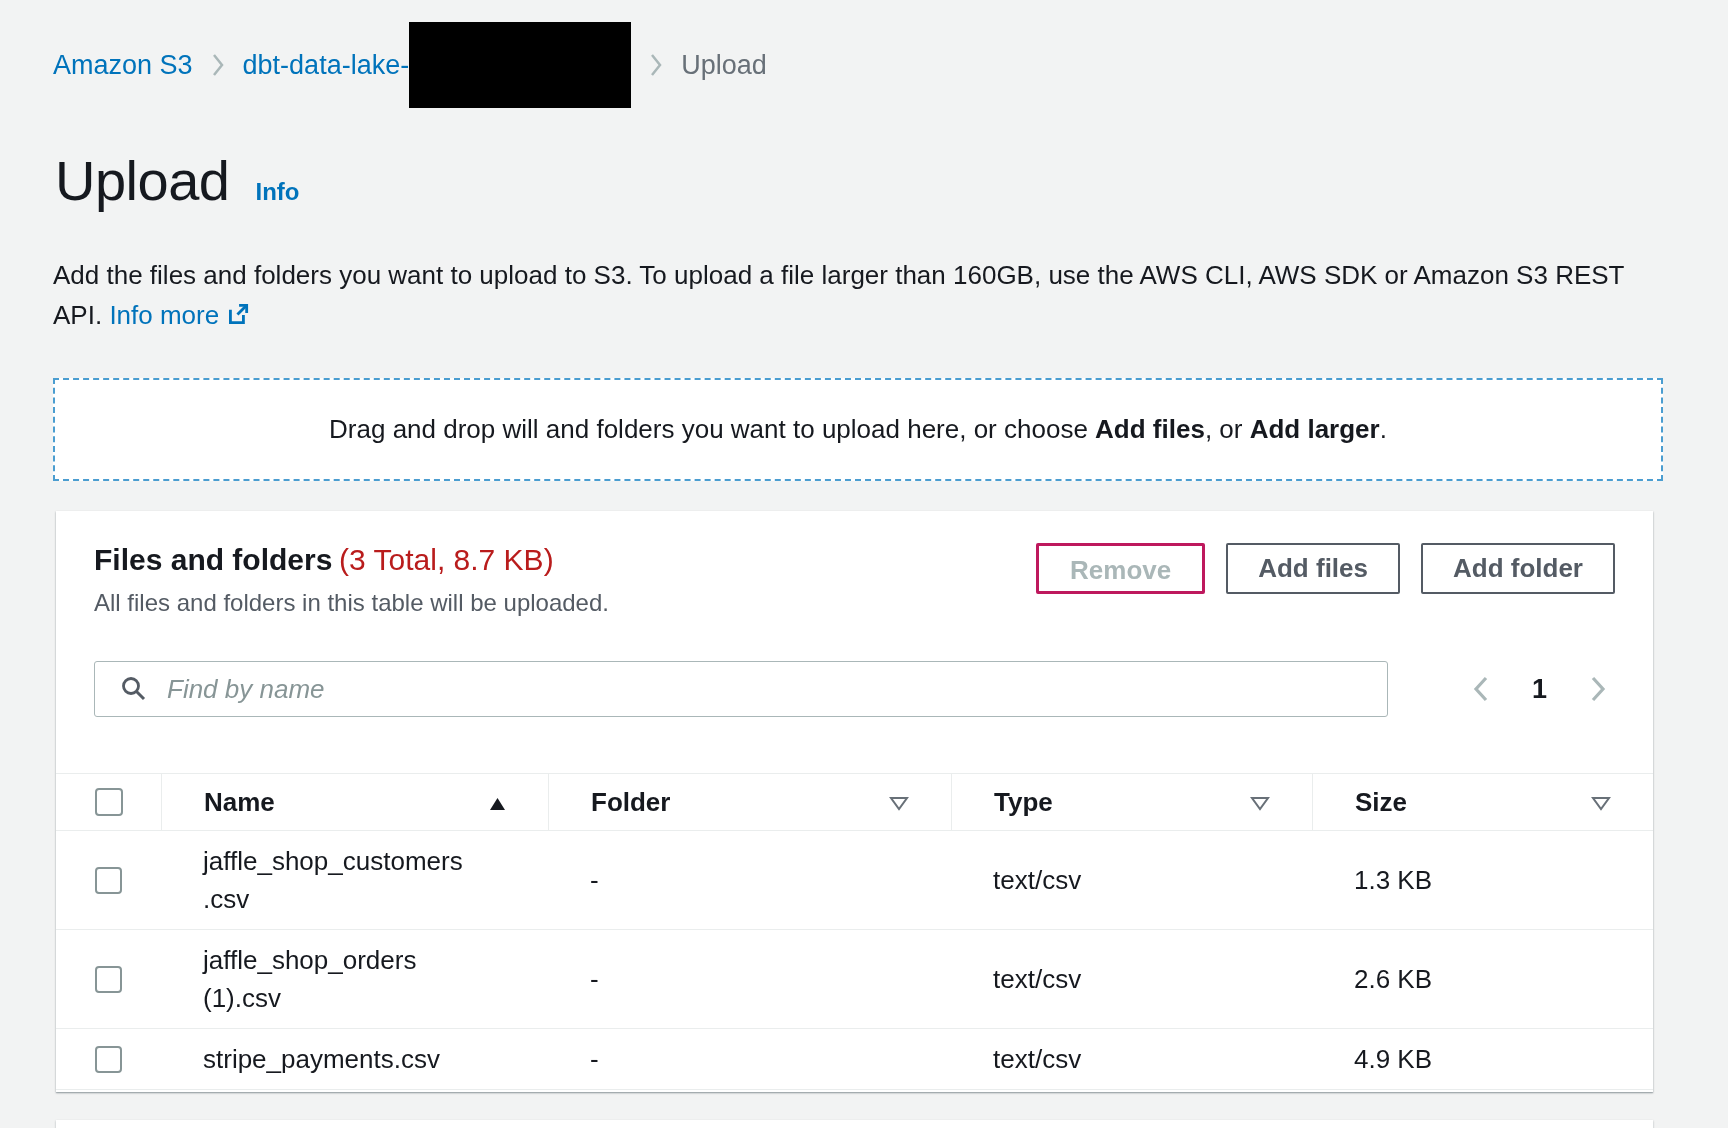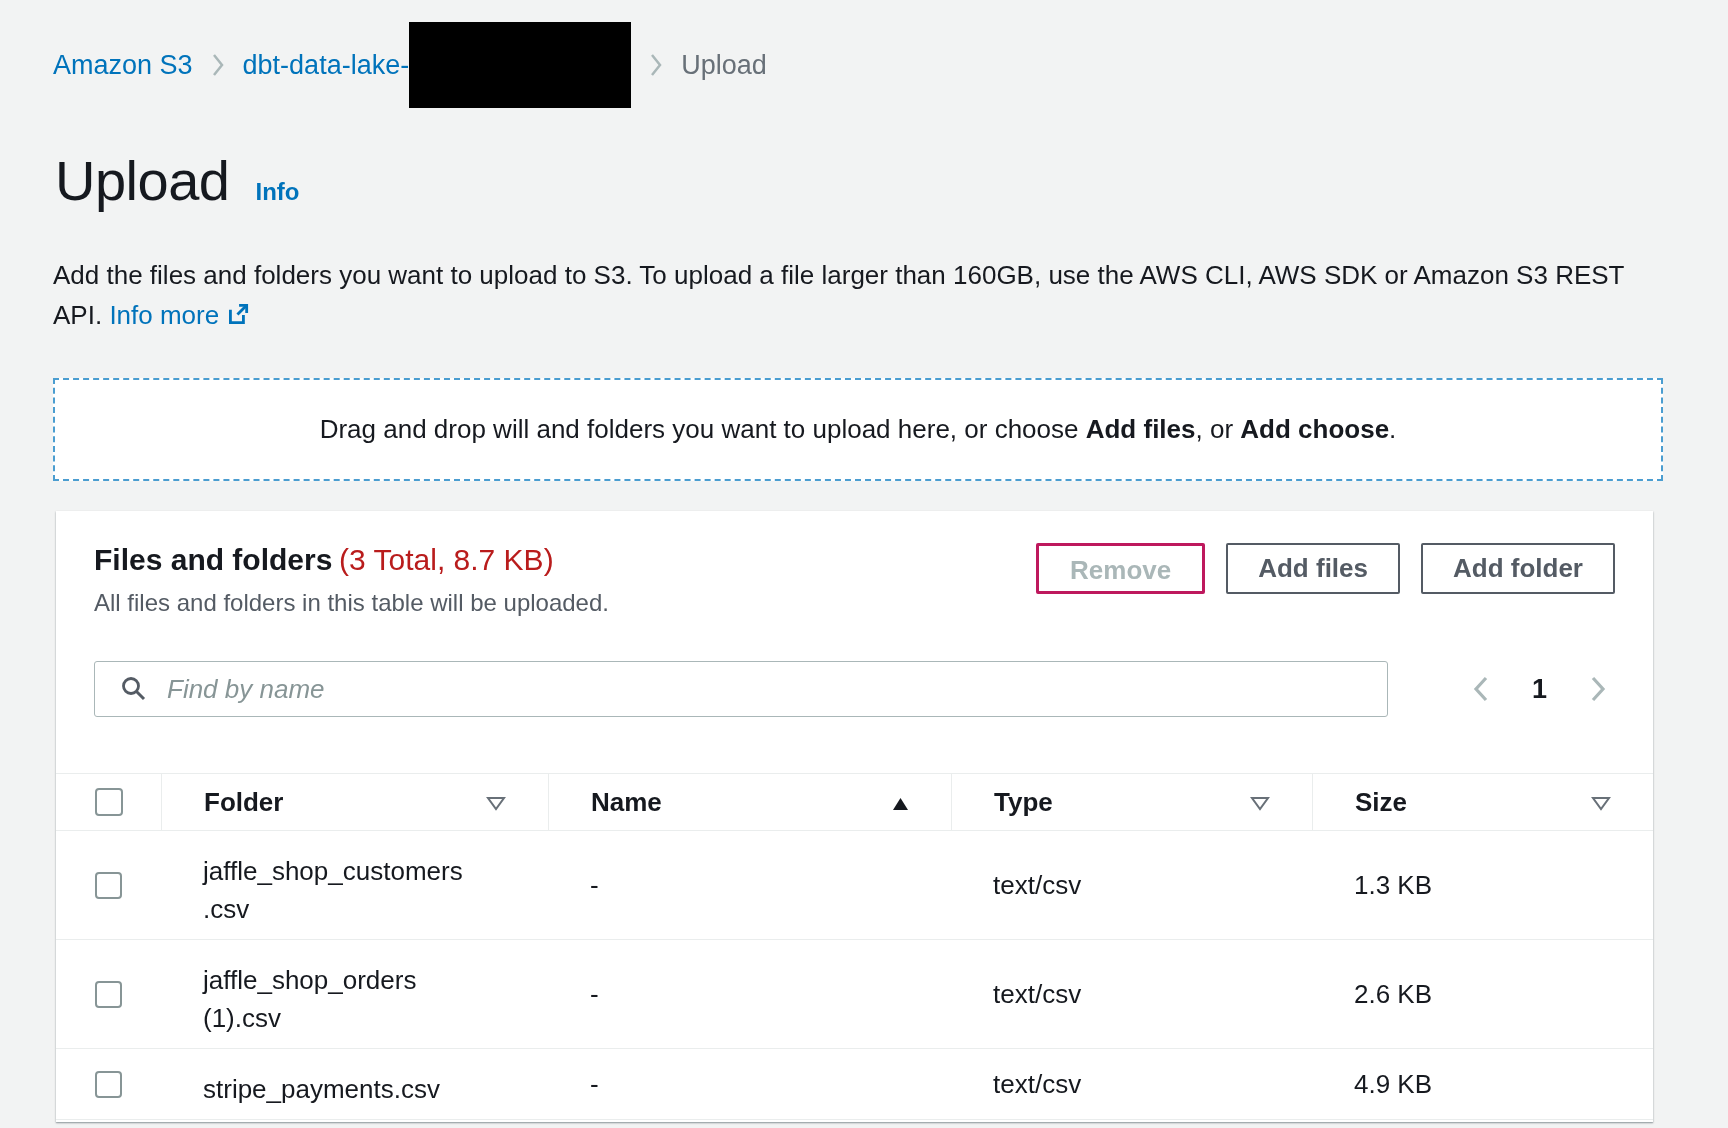--- a/index.html
+++ b/index.html
@@ -87,21 +87,21 @@
   }
   .thead { border-top: 1px solid #eaeded; border-bottom: 1px solid #eaeded; height: 58px; }
   .th {
     display: flex; align-items: center; justify-content: space-between;
     padding: 0 42px; font-size: 26px; font-weight: 700; color: #16191f;
     height: 100%; cursor: pointer;
   }
   .th + .th, .td-sel + .th { border-left: 1px solid #eaeded; }
   .tbody-row { border-bottom: 1px solid #eaeded; padding: 11px 0; min-height: 60px; }
   .td { padding: 0 42px; font-size: 26px; color: #16191f; line-height: 38px; }
-  .td-name { max-width: 344px; overflow-wrap: break-word; word-break: break-word; margin-top: 10px; }
+  .td-name { max-width: 344px; overflow-wrap: break-word; word-break: break-word; }
   .td-sel { display: flex; justify-content: center; align-items: center; height: 100%; }
   .cbx {
     appearance: none; -webkit-appearance: none;
     width: 27px; height: 27px; border: 2px solid #879596; border-radius: 4px;
     background: #fff; cursor: pointer; margin: 0;
   }
   .thead .cbx { width: 28px; height: 28px; }
 
   
   .next-panel-strip {
@@ -141,21 +141,21 @@
   <p class="intro">
     <span>Add the files and folders you want to upload to S3. To upload a file larger than 160GB, use the AWS CLI, AWS SDK or Amazon S3 REST API.</span>
     <a class="learn-more"><span>Info more</span><span class="ext-icon"><svg width="26" height="26" viewBox="0 0 24 24">
             <path d="M5 8 V20 H17 V13" fill="none" stroke="#0073bb" stroke-width="2.6"></path>
             <path d="M13 4 H20 V11" fill="none" stroke="#0073bb" stroke-width="2.6"></path>
             <path d="M20 4 L11.5 12.5" fill="none" stroke="#0073bb" stroke-width="2.6"></path>
           </svg></span></a>
   </p>
 
   <div class="dropzone">
-    <p><span>Drag and drop will and folders you want to upload here, or choose </span><b>Add files</b><span>, or </span><b>Add choose</b><span>.</span></p>
+    <p><span>Drag and drop will and folders you want to upload here, or choose </span><b>Add files</b><span>, or </span><b>Add larger</b><span>.</span></p>
   </div>
 
   <section class="card">
 
     <div class="panel-header">
       <div class="panel-titles">
         <h2>
           <span class="panel-title">Files and folders</span>
           <span class="panel-count">(3 Total, 8.7 KB)</span>
         </h2>
@@ -193,29 +193,29 @@
       </div>
     </div>
 
     <div class="table">
 
       <div class="trow thead">
         <div class="td-sel">
           <input type="checkbox" class="cbx" style="">
         </div>
         <div class="th">
+          <span>Name</span>
+          <span><svg width="17" height="14" viewBox="0 0 17 14">
+                <polygon points="8.5,1 16,13 1,13" fill="#16191f"></polygon>
+              </svg></span>
+        </div>
+        <div class="th">
           <span>Folder</span>
           <span><svg width="20" height="15" viewBox="0 0 20 15">
                 <polygon points="2,2 18,2 10,13" fill="none" stroke="#687078" stroke-width="2"></polygon>
-              </svg></span>
-        </div>
-        <div class="th">
-          <span>Name</span>
-          <span><svg width="17" height="14" viewBox="0 0 17 14">
-                <polygon points="8.5,1 16,13 1,13" fill="#16191f"></polygon>
               </svg></span>
         </div>
         <div class="th">
           <span>Type</span>
           <span><svg width="20" height="15" viewBox="0 0 20 15">
                 <polygon points="2,2 18,2 10,13" fill="none" stroke="#687078" stroke-width="2"></polygon>
               </svg></span>
         </div>
         <div class="th">
           <span>Size</span>

